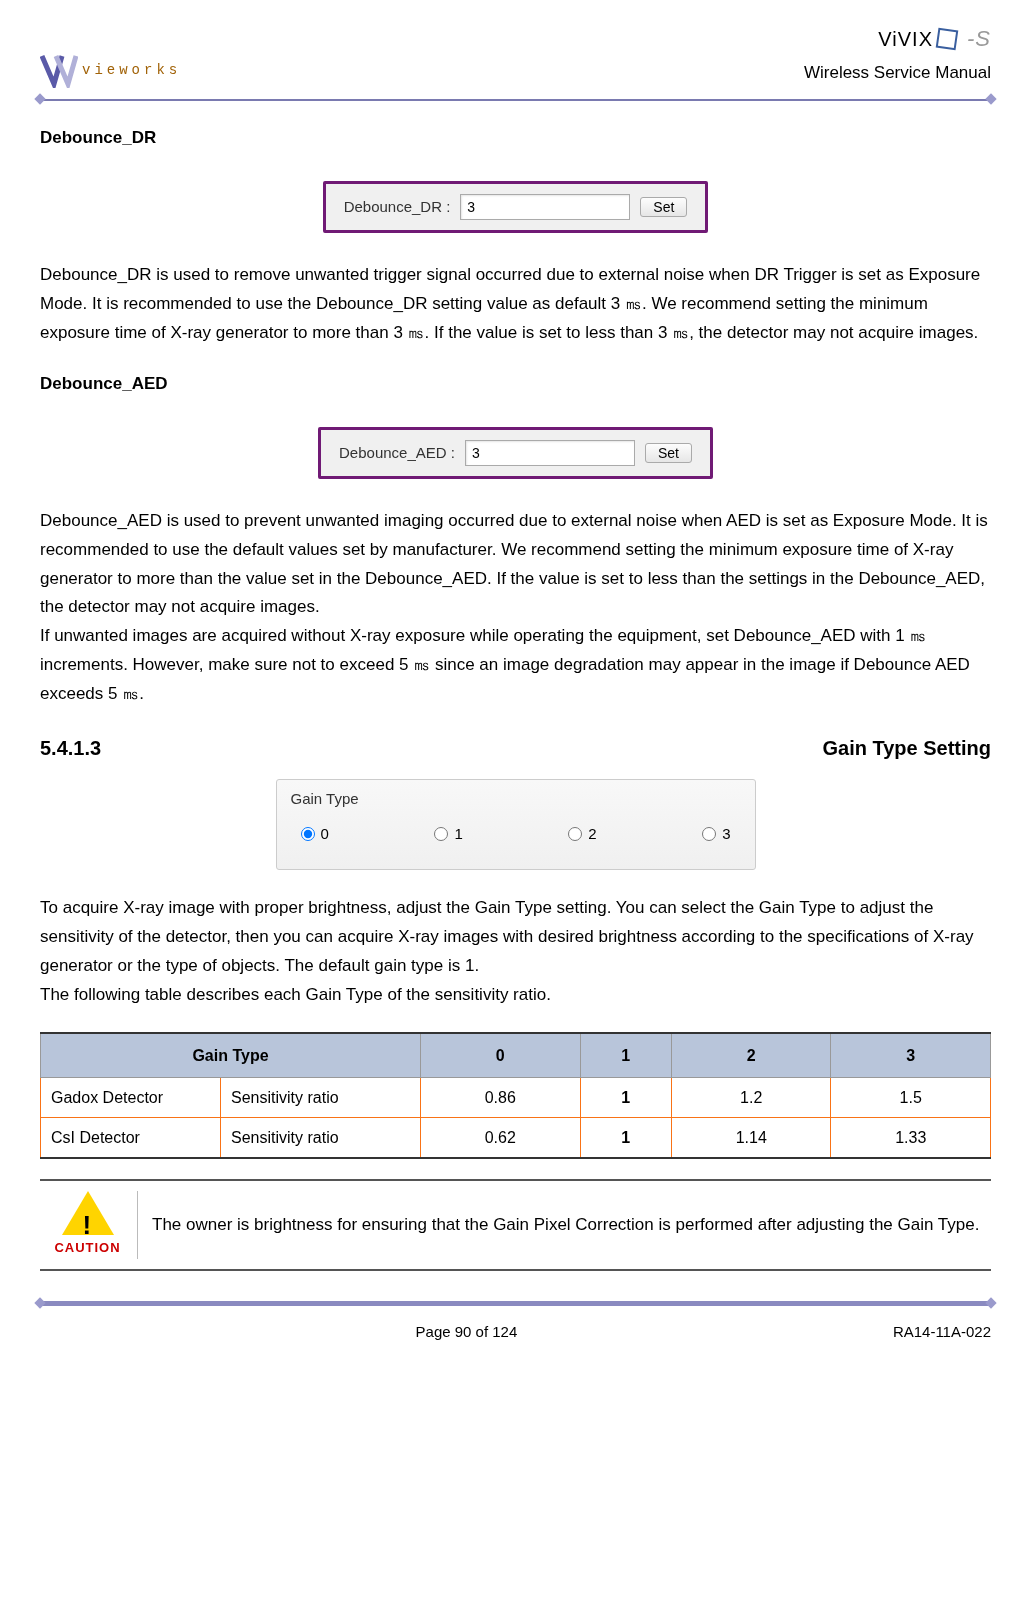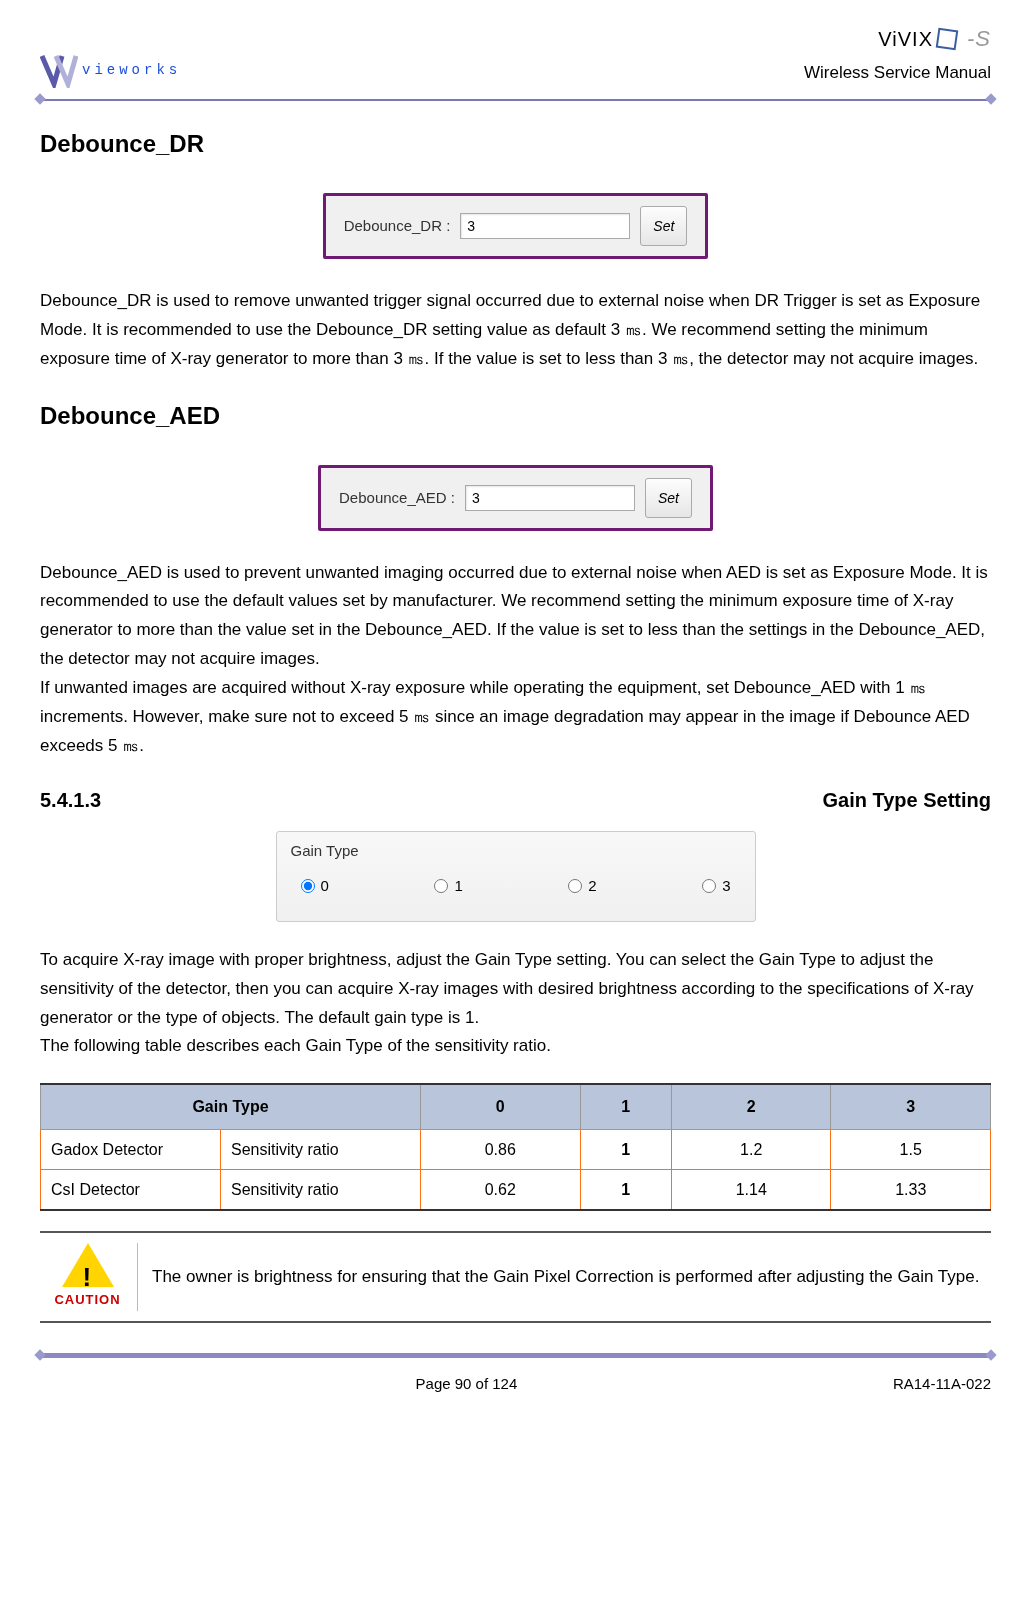--- a/index.html
+++ b/index.html
@@ -17,21 +17,21 @@
   .header-row {
     display: flex;
     justify-content: space-between;
     align-items: flex-end;
     margin-bottom: 8px;
   }
   .logo-left { display: flex; align-items: center; gap: 4px; }
   .logo-vw-icon {
     width: 38px; height: 34px; position: relative;
   }
-  .logo-vw-text { font-size: 14px; letter-spacing: 4px; color: #1d4ed8; font-family: "Courier New", monospace; }
+  .logo-vw-text { font-size: 14px; letter-spacing: 4px; color: #a16207; font-family: "Courier New", monospace; }
   .right-hdr { display: flex; flex-direction: column; align-items: flex-end; gap: 2px; }
   .logo-vivix { font-family: Arial; font-size: 20px; letter-spacing: 1px; display: flex; align-items: center; gap: 4px; }
   .logo-vivix .box {
     display: inline-block; width: 20px; height: 20px; border: 2px solid #3a5f9f; transform: rotate(8deg);
   }
   .logo-vivix .txt { font-weight: 400; }
   .logo-vivix .s { color: #999; font-style: italic; font-size: 22px; margin-left: 6px; }
   .hdr-manual { font-size: 17px; color: #000; }
   .diamond-rule {
     position: relative;
@@ -41,21 +41,21 @@
   .diamond-rule::before {
     content: ""; position: absolute; left: 0; right: 0; top: 50%; height: 2px; background: #7a7ab0;
   }
   .diamond-rule .dl, .diamond-rule .dr {
     position: absolute; width: 8px; height: 8px; background: #9a9acc; transform: rotate(45deg); top: -1px;
   }
   .diamond-rule .dl { left: -4px; }
   .diamond-rule .dr { right: -4px; }
 
   h3.sec-title {
-    font-size: 24px;
+    font-size: 17px;
     font-weight: bold;
     margin: 12px 0 18px 0;
   }
   .ui-shot {
     background: #f0f0f0;
     border: 3px solid #701a75;
     border-radius: 2px;
     padding: 10px 18px;
     display: inline-flex;
     align-items: center;
@@ -67,28 +67,27 @@
   .ui-shot input[type="text"] {
     width: 170px;
     height: 26px;
     border: 1px solid #aaa;
     background: #fff;
     padding: 0 6px;
     font-size: 14px;
     box-shadow: inset 1px 1px 2px rgba(0,0,0,0.1);
   }
   .ui-shot button {
-    height: 40px;
+    height: 20px;
     padding: 0 12px;
     background: linear-gradient(#fdfdfd,#e6e6e6);
     border: 1px solid #aaa;
     border-radius: 3px;
     font-size: 14px;
     cursor: pointer;
-    font-style: italic;
   }
   .body-para { font-size: 17px; margin-bottom: 22px; }
   .sec-num-row { display: flex; align-items: baseline; gap: 50px; margin: 10px 0 14px 0; justify-content: space-between; }
   .sec-num { font-size: 20px; font-weight: bold; }
   .sec-num-title { font-size: 20px; font-weight: bold; }
   .gain-widget {
     background: linear-gradient(#f8f8f8,#f0f0f0);
     border: 1px solid #ccc;
     border-radius: 3px;
     width: 480px;

